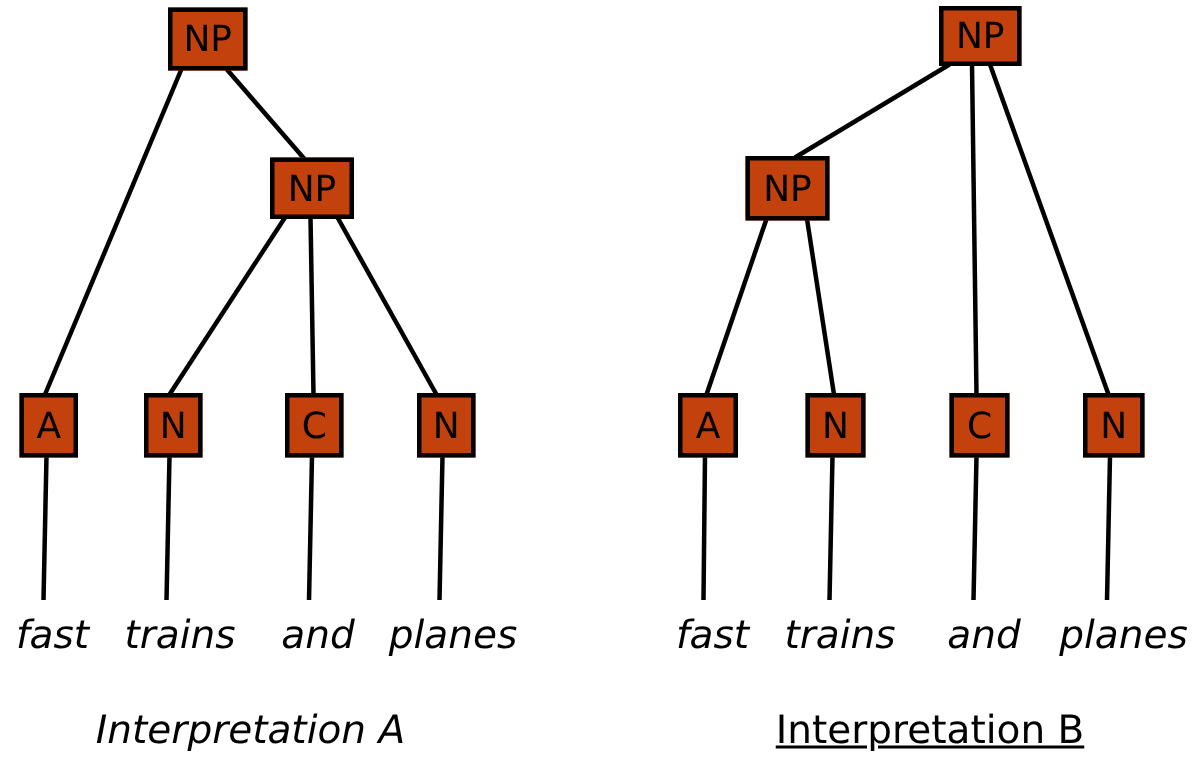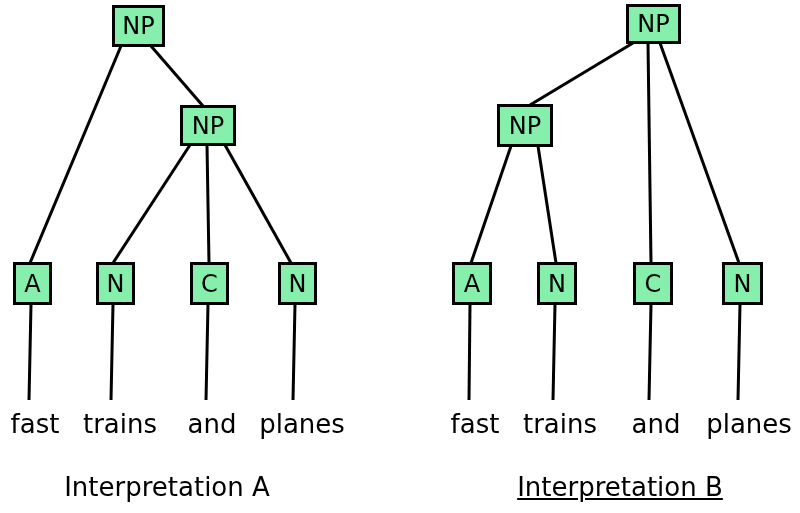--- a/index.html
+++ b/index.html
@@ -18,42 +18,43 @@
   }
   .edges-layer {
     position: absolute;
     left: 0; top: 0;
     width: 800px; height: 513px;
   }
   .node {
     position: absolute;
     box-sizing: border-box;
     border: 3px solid #000000;
-    background: #86efac;
+    background: #c2410c;
     display: flex;
     align-items: center;
     justify-content: center;
     font-size: 24px;
     line-height: 1;
   }
   .word {
     position: absolute;
     top: 409px;
     transform: translateX(-50%);
+    font-style: italic;
     font-size: 26px;
     white-space: nowrap;
   }
   .caption {
     position: absolute;
     top: 472px;
     transform: translateX(-50%);
     font-size: 26px;
     white-space: nowrap;
   }
-  .caption-a { left: 167px; }
+  .caption-a { left: 167px; font-style: italic; }
   .caption-b { left: 620px; text-decoration: underline; }
 </style>
 </head>
 <body>
 
 <div class="stage">
   <svg class="edges-layer" width="800" height="513" viewBox="0 0 800 513" xmlns="http://www.w3.org/2000/svg">
       <line x1="121" y1="46" x2="30" y2="263" stroke="#000000" stroke-width="3"></line>
       <line x1="151" y1="46" x2="203" y2="106" stroke="#000000" stroke-width="3"></line>
       <line x1="190" y1="145" x2="113" y2="263" stroke="#000000" stroke-width="3"></line>

